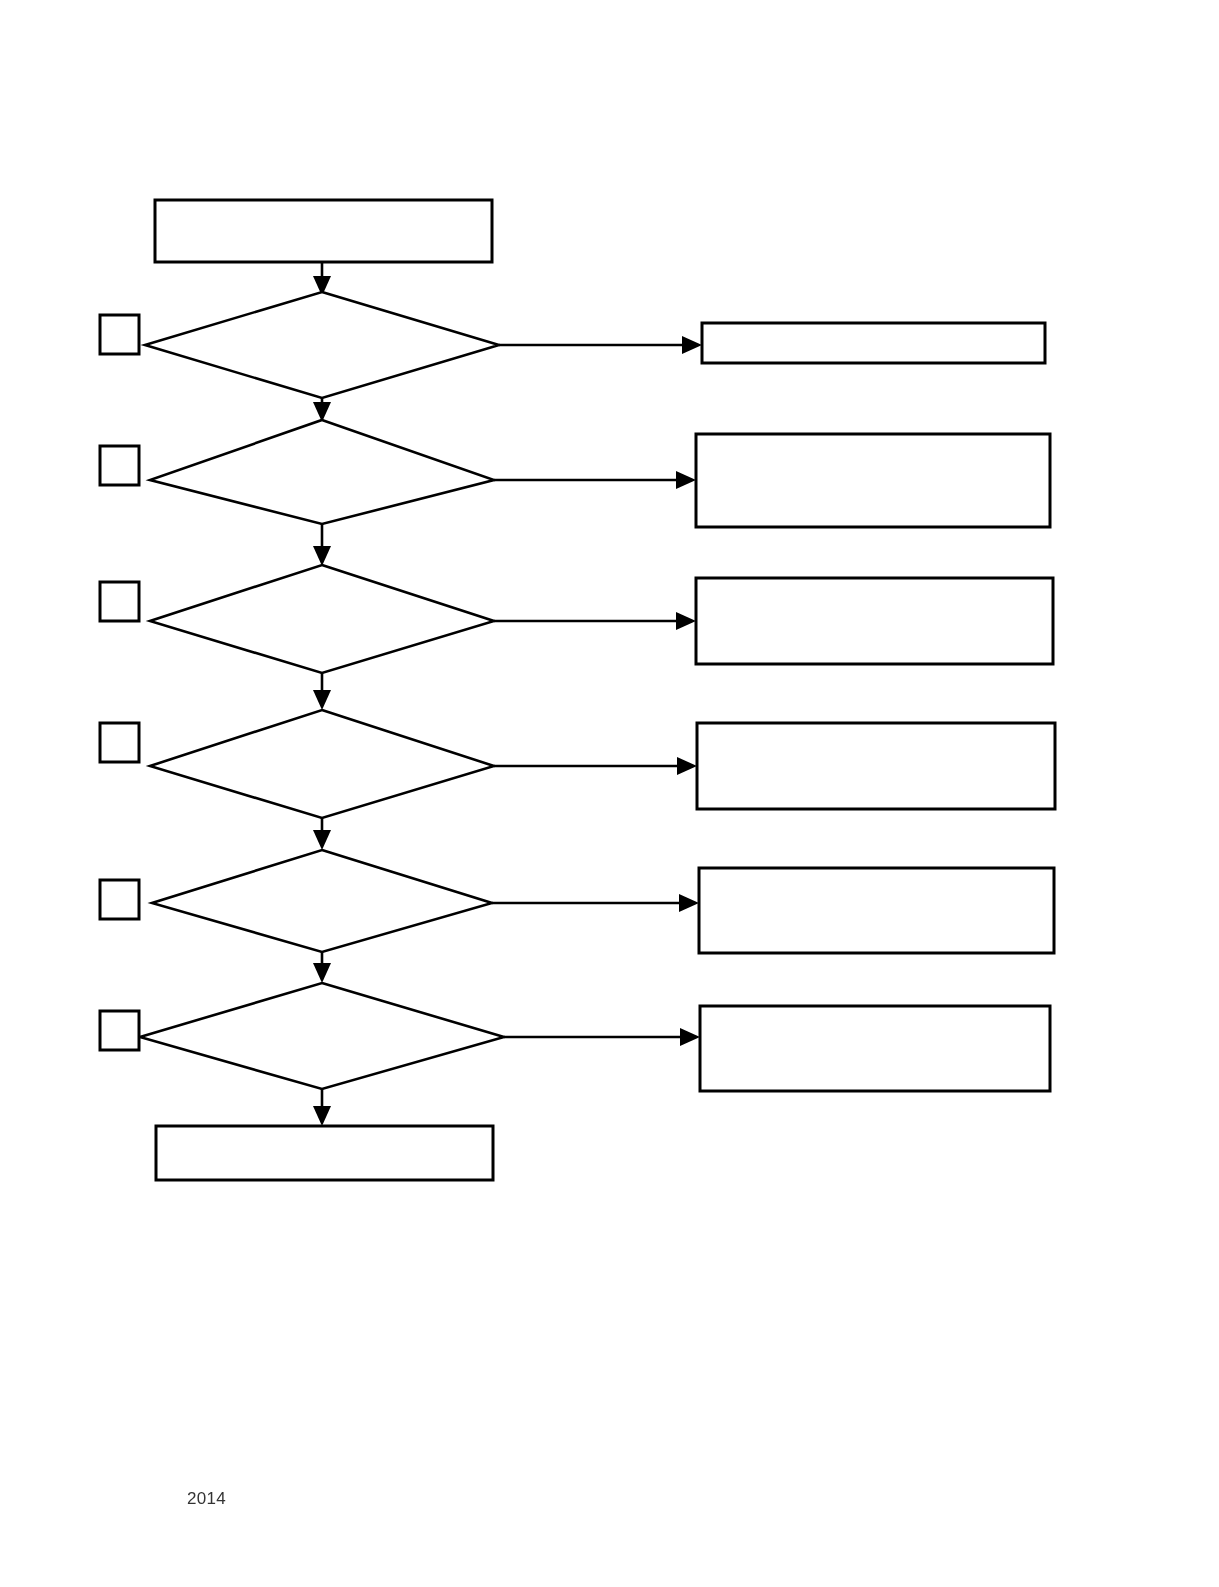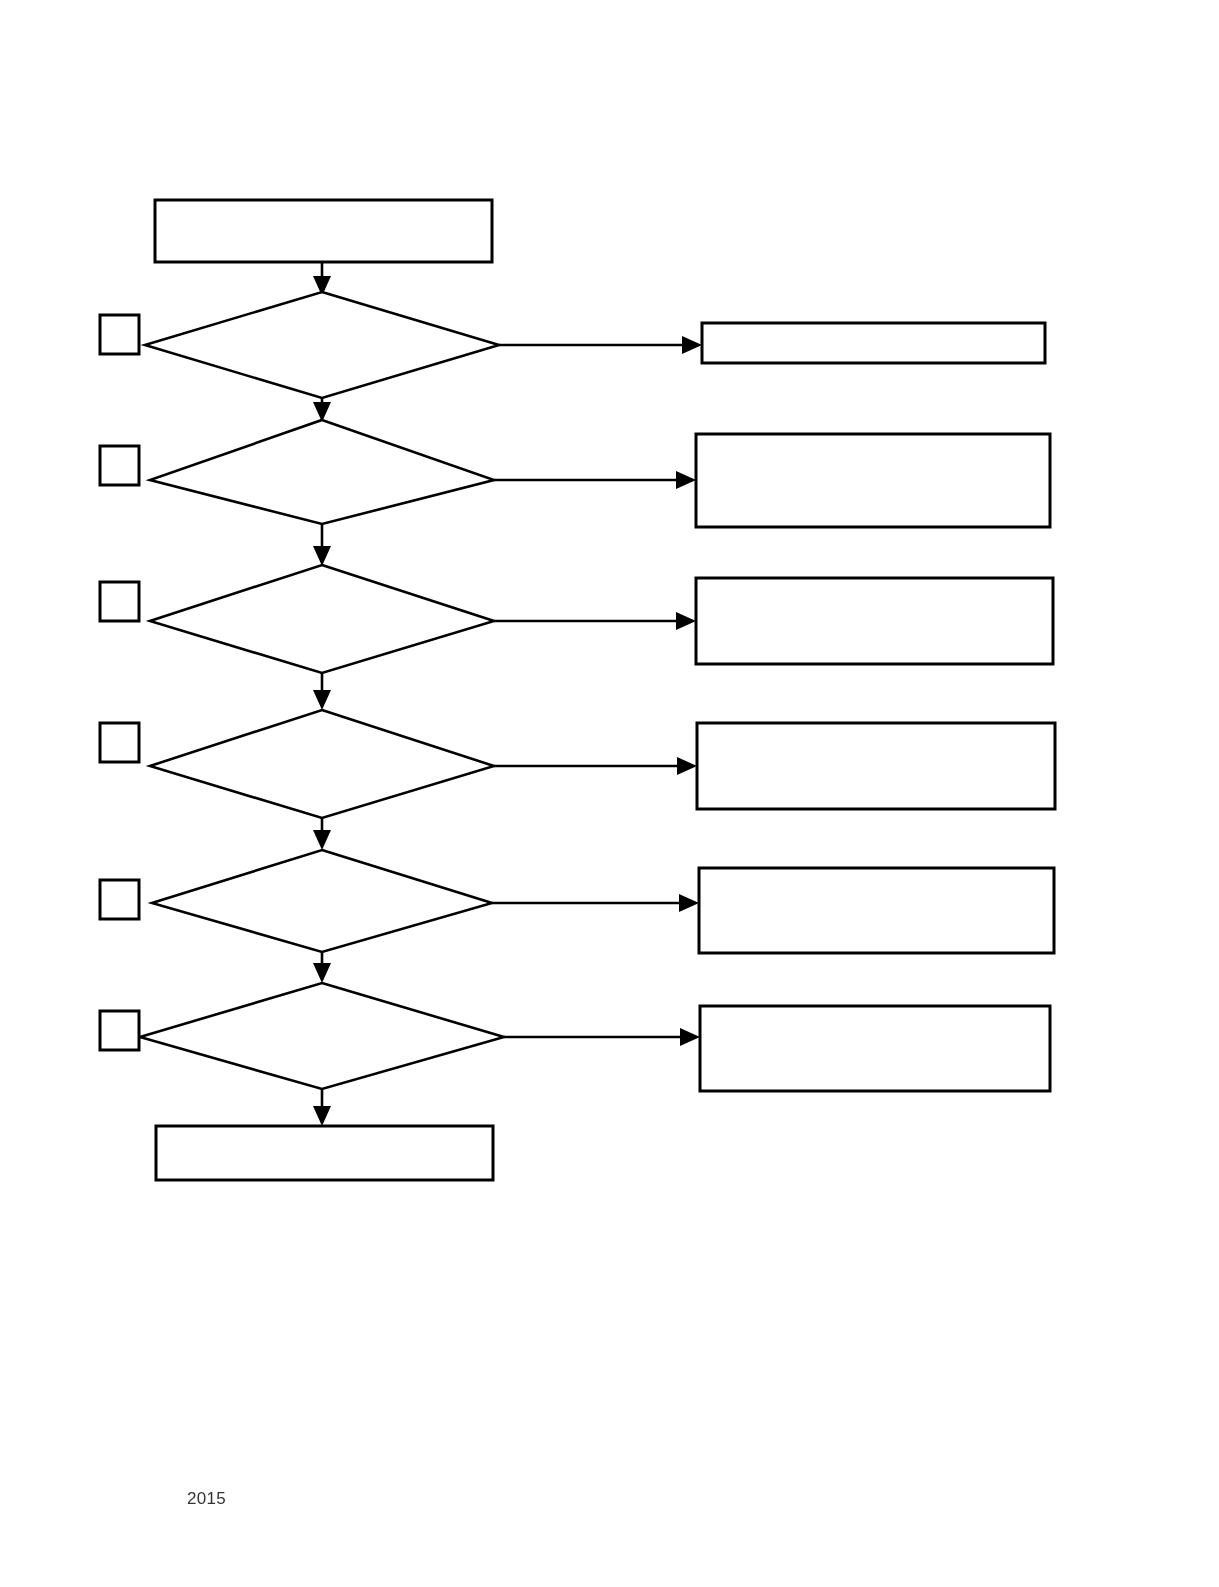--- a/index.html
+++ b/index.html
@@ -192,15 +192,15 @@
       <text class="shape-label" x="875" y="1053" text-anchor="middle"></text>
     </g>
 
     <g>
       <rect class="shape" x="156" y="1126" width="337" height="54"></rect>
       <text class="shape-label" x="324.5" y="1158" text-anchor="middle"></text>
     </g>
 
   </svg>
 
-  <div class="footer-year">2015</div>
+  <div class="footer-year">2014</div>
 
 </div>
 
 </body></html>

